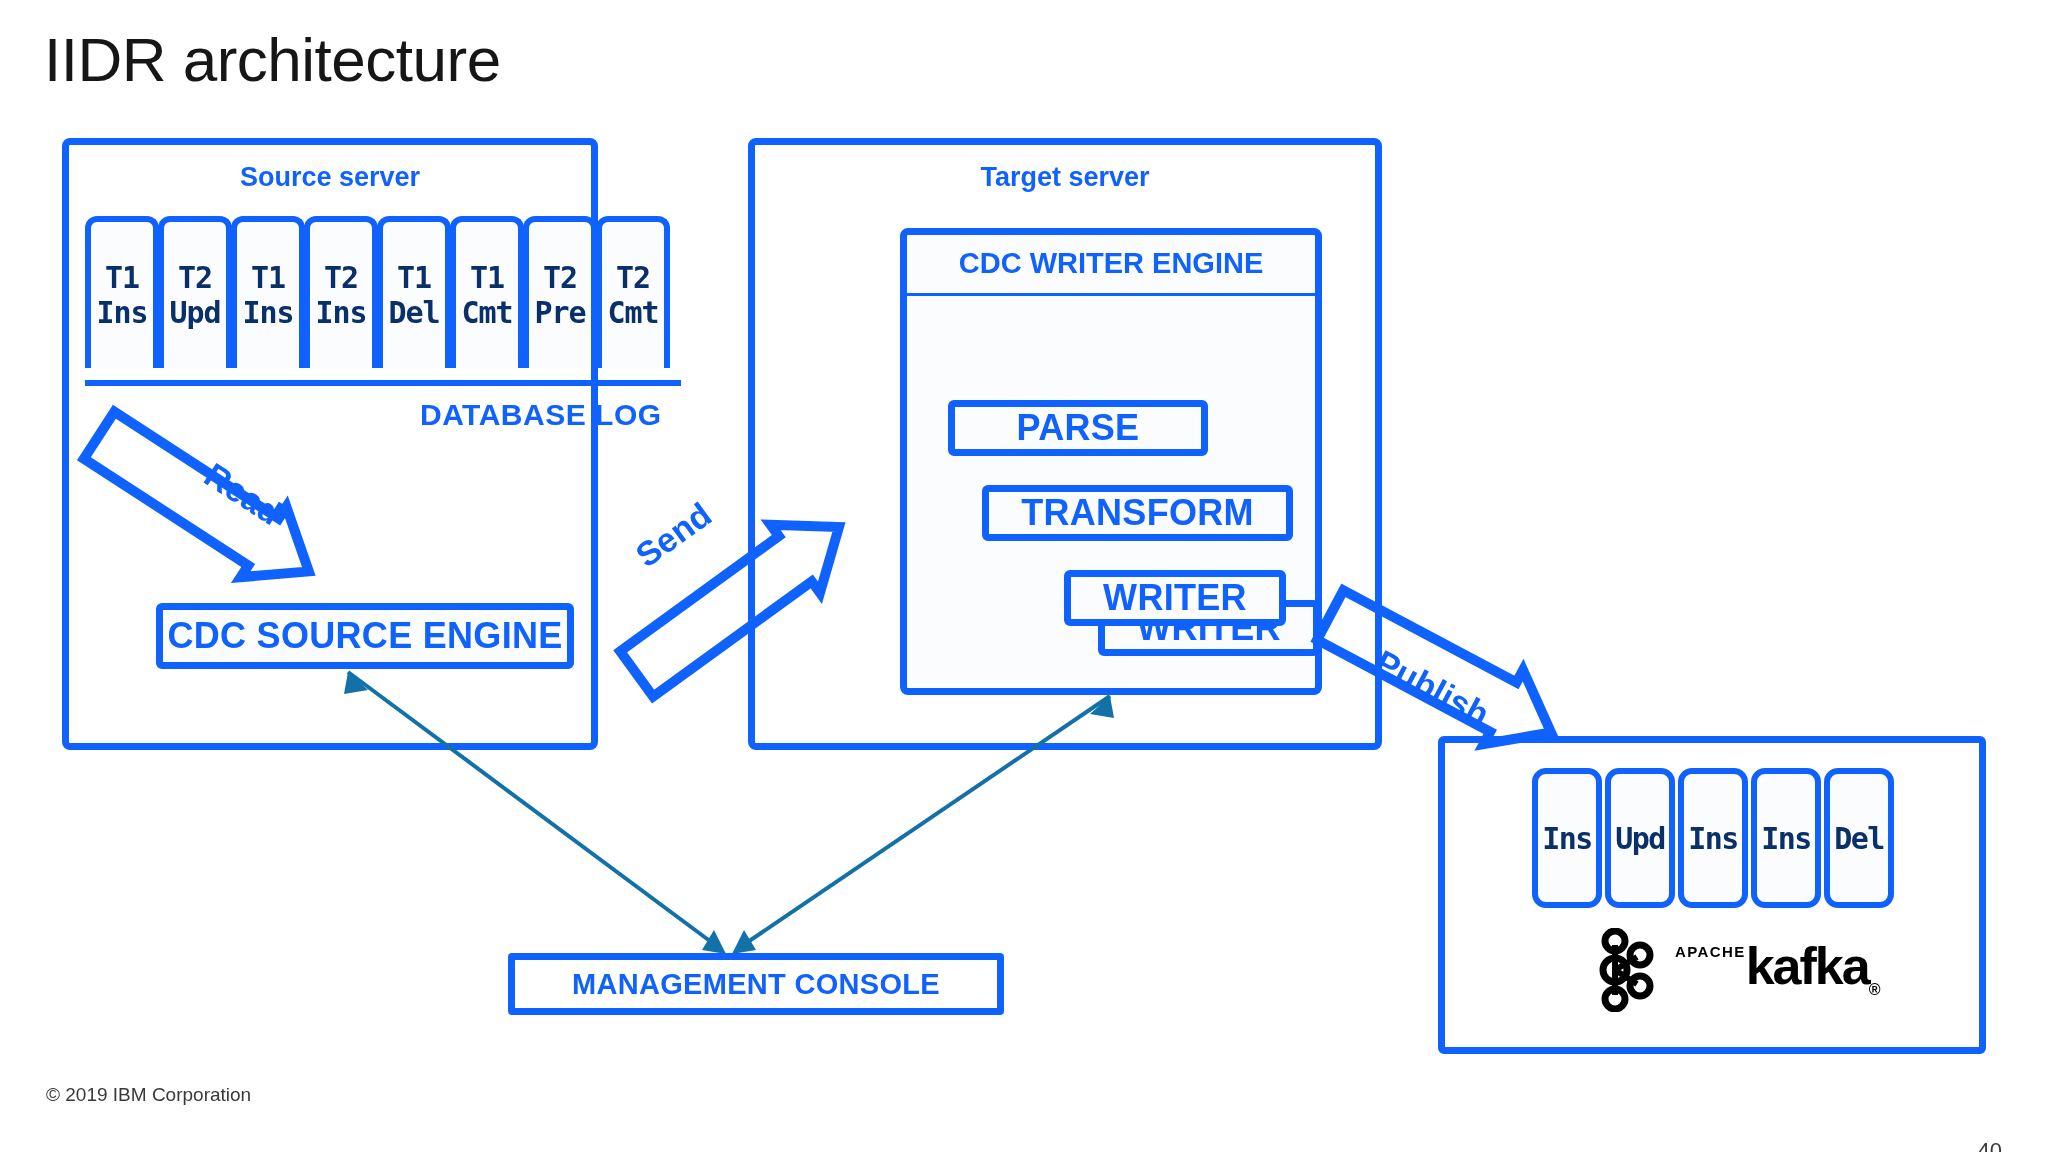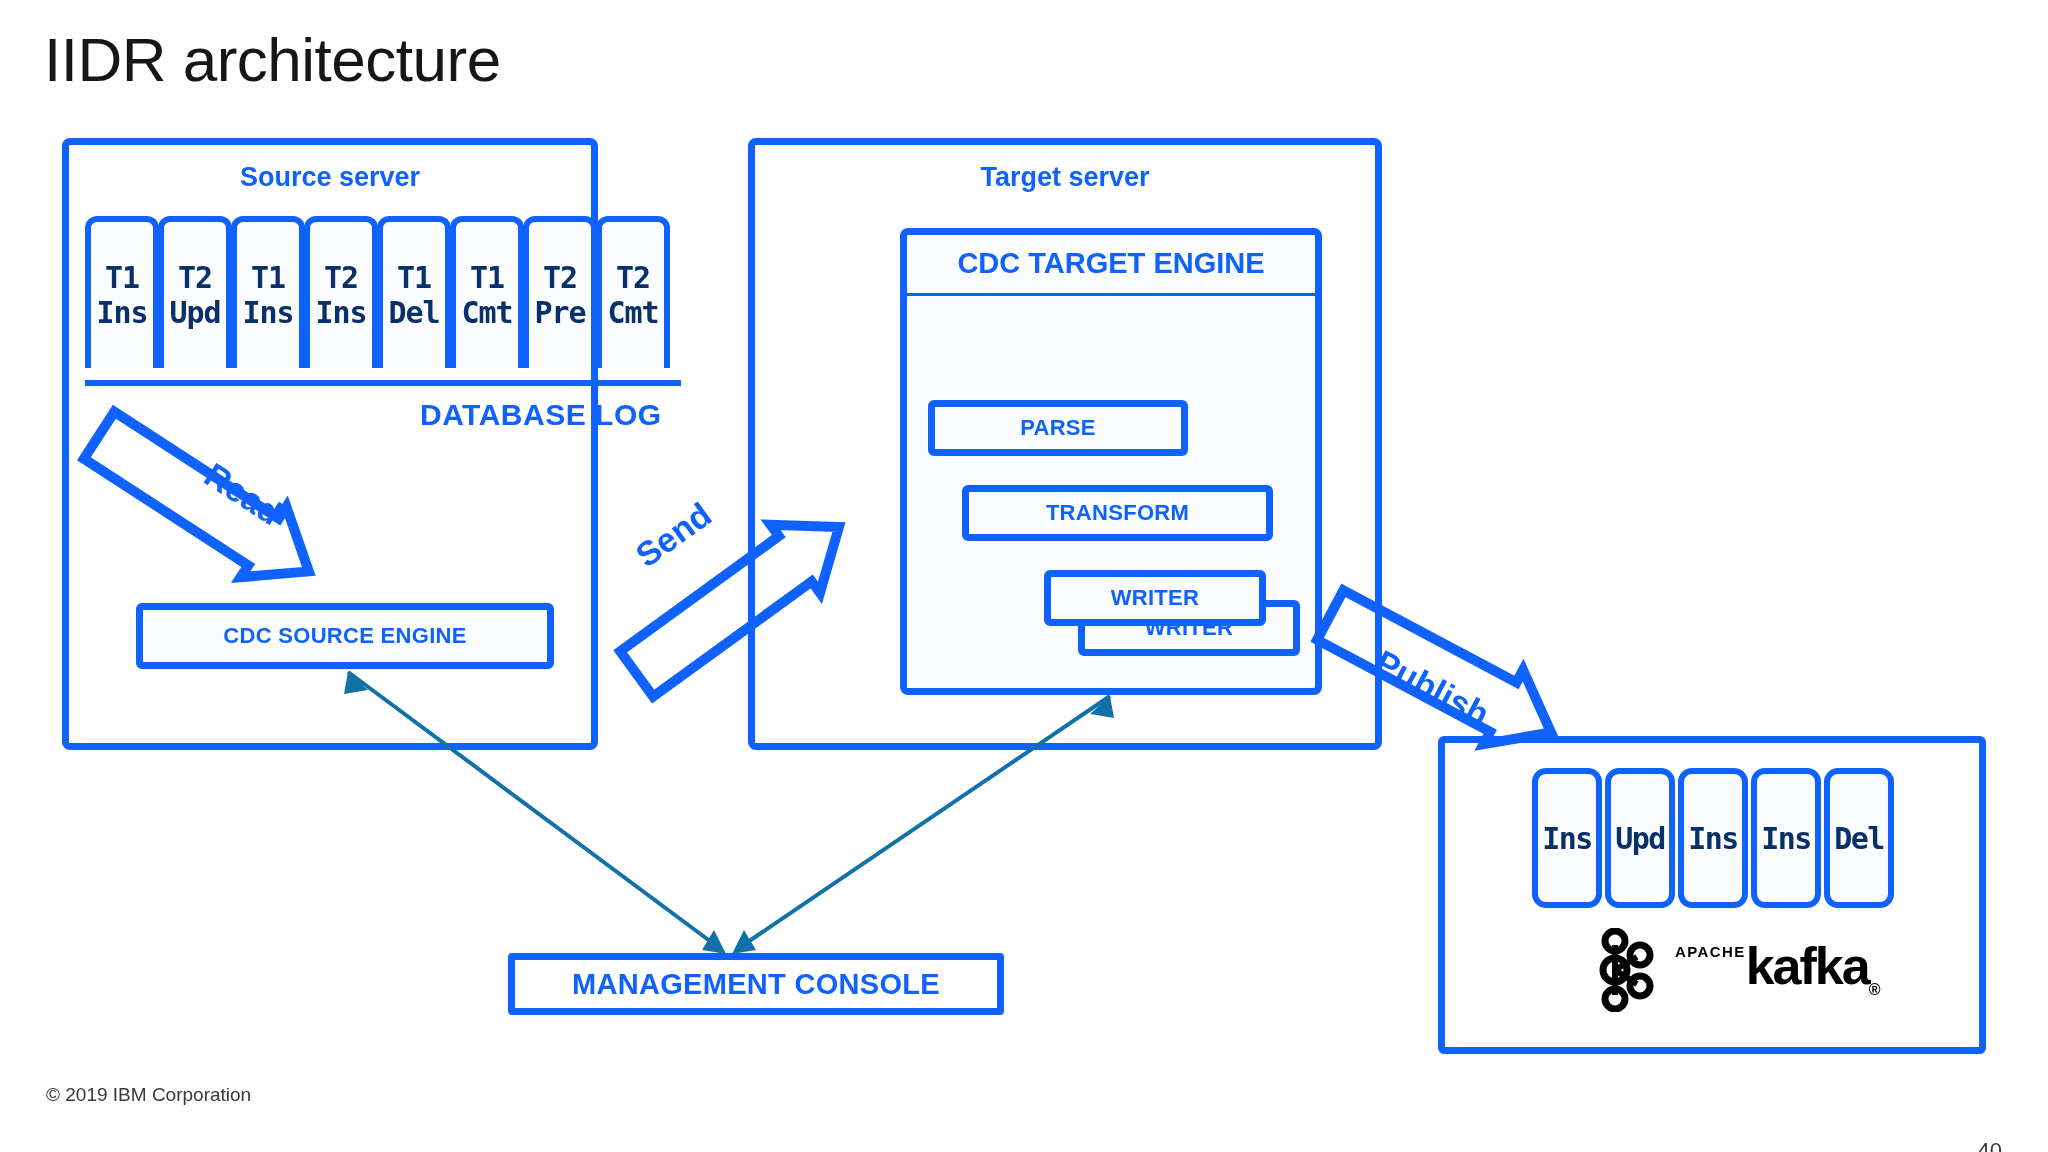--- a/index.html
+++ b/index.html
@@ -94,25 +94,26 @@
 
   
   .eng-box {
     position: absolute;
     border: 7px solid #0f62fe;
     border-radius: 6px;
     background: #fbfcfd;
     display: flex;
     align-items: center;
     justify-content: center;
-    font-size: 22px;
+    font-size: 36px;
     font-weight: bold;
     color: #0f62fe;
     letter-spacing: 0.3px;
     white-space: nowrap;
+    margin-left: 20px;
   }
   #cdc-source-engine { left: 136px; top: 603px; width: 418px; height: 66px; }
 
   
   #cdc-target-engine {
     position: absolute;
     left: 900px; top: 228px;
     width: 422px; height: 467px;
     border: 7px solid #0f62fe;
     border-radius: 8px;
@@ -288,21 +289,21 @@
 
   <div id="db-log-label">DATABASE LOG</div>
 
   <div class="eng-box" id="cdc-source-engine">CDC SOURCE ENGINE</div>
 
   <div class="server-box" id="target-server">
     <div class="server-title">Target server</div>
   </div>
 
   <div id="cdc-target-engine">
-    <div id="cdc-target-title">CDC TARGET ENGINE</div>
+    <div id="cdc-target-title">CDC WRITER ENGINE</div>
     <div id="cdc-target-divider"></div>
   </div>
 
   <div class="eng-box" id="parse-box">PARSE</div>
   <div class="eng-box" id="transform-box">TRANSFORM</div>
   <div class="eng-box" id="writer-box-back">WRITER</div>
   <div class="eng-box" id="writer-box-front">WRITER</div>
 
   <div id="kafka-box"></div>
   <div id="kafka-cells">

